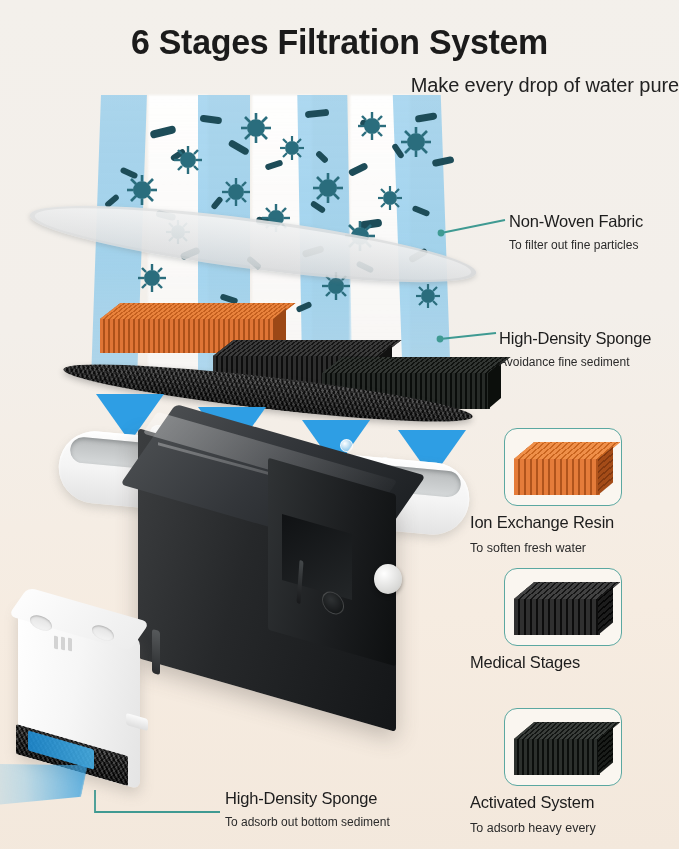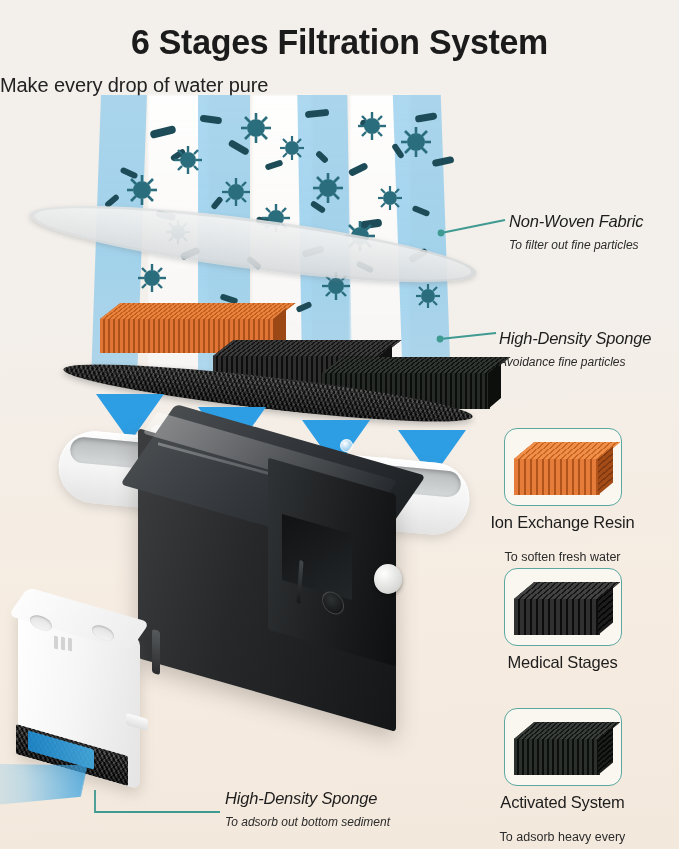--- a/index.html
+++ b/index.html
@@ -13,21 +13,21 @@
   }
 
   
   #title {
     position:absolute; top:22px; left:0; width:679px; text-align:center;
     font-size:35px; font-weight:bold; color:#1b1b1b;
     letter-spacing:-0.3px; white-space:nowrap;
     transform:scaleX(0.97); transform-origin:center;
   }
   #subtitle {
-    position:absolute; top:74px; left:0; width:679px; text-align:left;
+    position:absolute; top:74px; left:0; width:679px; text-align:right;
     font-size:20px; font-weight:400; color:#222; letter-spacing:-0.1px;
   }
 
   
   #diagram { position:absolute; left:0; top:95px; width:500px; height:360px; }
 
   .stream {
     position:absolute; top:0; width:46px; height:300px;
     background:linear-gradient(180deg, rgba(150,205,236,.78) 0%, rgba(130,198,235,.72) 55%, rgba(120,192,233,.55) 100%);
     filter:blur(.4px);
@@ -251,39 +251,39 @@
     opacity:.88; border-radius:2px;
   }
   #water-jet {
     position:absolute; left:-38px; top:312px; width:120px; height:70px;
     background:linear-gradient(255deg, rgba(56,160,222,.80) 0%, rgba(120,195,235,.42) 48%, rgba(180,220,242,0) 100%);
     transform:rotate(12deg); filter:blur(1.2px);
     clip-path:polygon(100% 0%, 100% 46%, 0% 100%, 0% 34%);
   }
 
   
-  .callout { position:absolute;font-style:italic; }
+  .callout { position:absolute; }
   .callout .ttl { font-size:16.5px; font-weight:400; color:#1d1d1d; white-space:nowrap; letter-spacing:-.2px; }
   .callout .sub { font-size:12px; font-weight:400; color:#2b2b2b; white-space:nowrap; margin-top:7px; }
 
   #callout-fabric  { left:509px; top:212px; }
   #callout-hdsponge{ left:499px; top:329px; }
   #callout-bottom  { left:225px; top:789px; text-align:left; }
 
   .lead { position:absolute; pointer-events:none; }
 
   
-  .card { position:absolute; width:185px; text-align:center; }
+  .card { position:absolute; width:185px; text-align:left; }
   .card .frame {
     position:relative; width:118px; height:78px; margin:0 auto;
     border:1.6px solid #5ba8a1; border-radius:13px;
     background:#faf6f0; overflow:hidden;
   }
   .card .ttl { font-size:16.5px; color:#1d1d1d; margin-top:7px; white-space:nowrap; letter-spacing:-.2px; }
-  .card .sub { font-size:12.5px; color:#2b2b2b; margin-top:18px; white-space:nowrap; }
+  .card .sub { font-size:12.5px; color:#2b2b2b; margin-top:9px; white-space:nowrap; }
 
   .chunk { position:absolute; left:9px; top:13px; width:86px; height:40px; }
   .chunk .c-top  { position:absolute; left:0; top:0; width:100%; height:17px;
                    transform:skewX(-50deg); transform-origin:bottom left; }
   .chunk .c-face { position:absolute; left:0; top:17px; width:100%; height:36px; }
   .chunk .c-side { position:absolute; right:-13px; top:17px; width:15px; height:36px;
                    transform:skewY(-40deg); transform-origin:top left; }
 
   #card-resin  { left:470px; top:428px; }
   #card-stone  { left:470px; top:568px; }
@@ -605,21 +605,21 @@
   <circle cx="440" cy="339" r="3.4" fill="#3f9a92"></circle>
 </svg>
 
 <div class="callout" id="callout-fabric">
   <div class="ttl">Non-Woven Fabric</div>
   <div class="sub">To filter out fine particles</div>
 </div>
 
 <div class="callout" id="callout-hdsponge">
   <div class="ttl">High-Density Sponge</div>
-  <div class="sub">Avoidance fine particles</div>
+  <div class="sub">Avoidance fine sediment</div>
 </div>
 
 <div class="callout" id="callout-bottom">
   <div class="ttl">High-Density Sponge</div>
   <div class="sub">To adsorb out bottom sediment</div>
 </div>
 
 <div id="product">
   <div id="body-main"></div>
   <div id="body-lid"></div>

